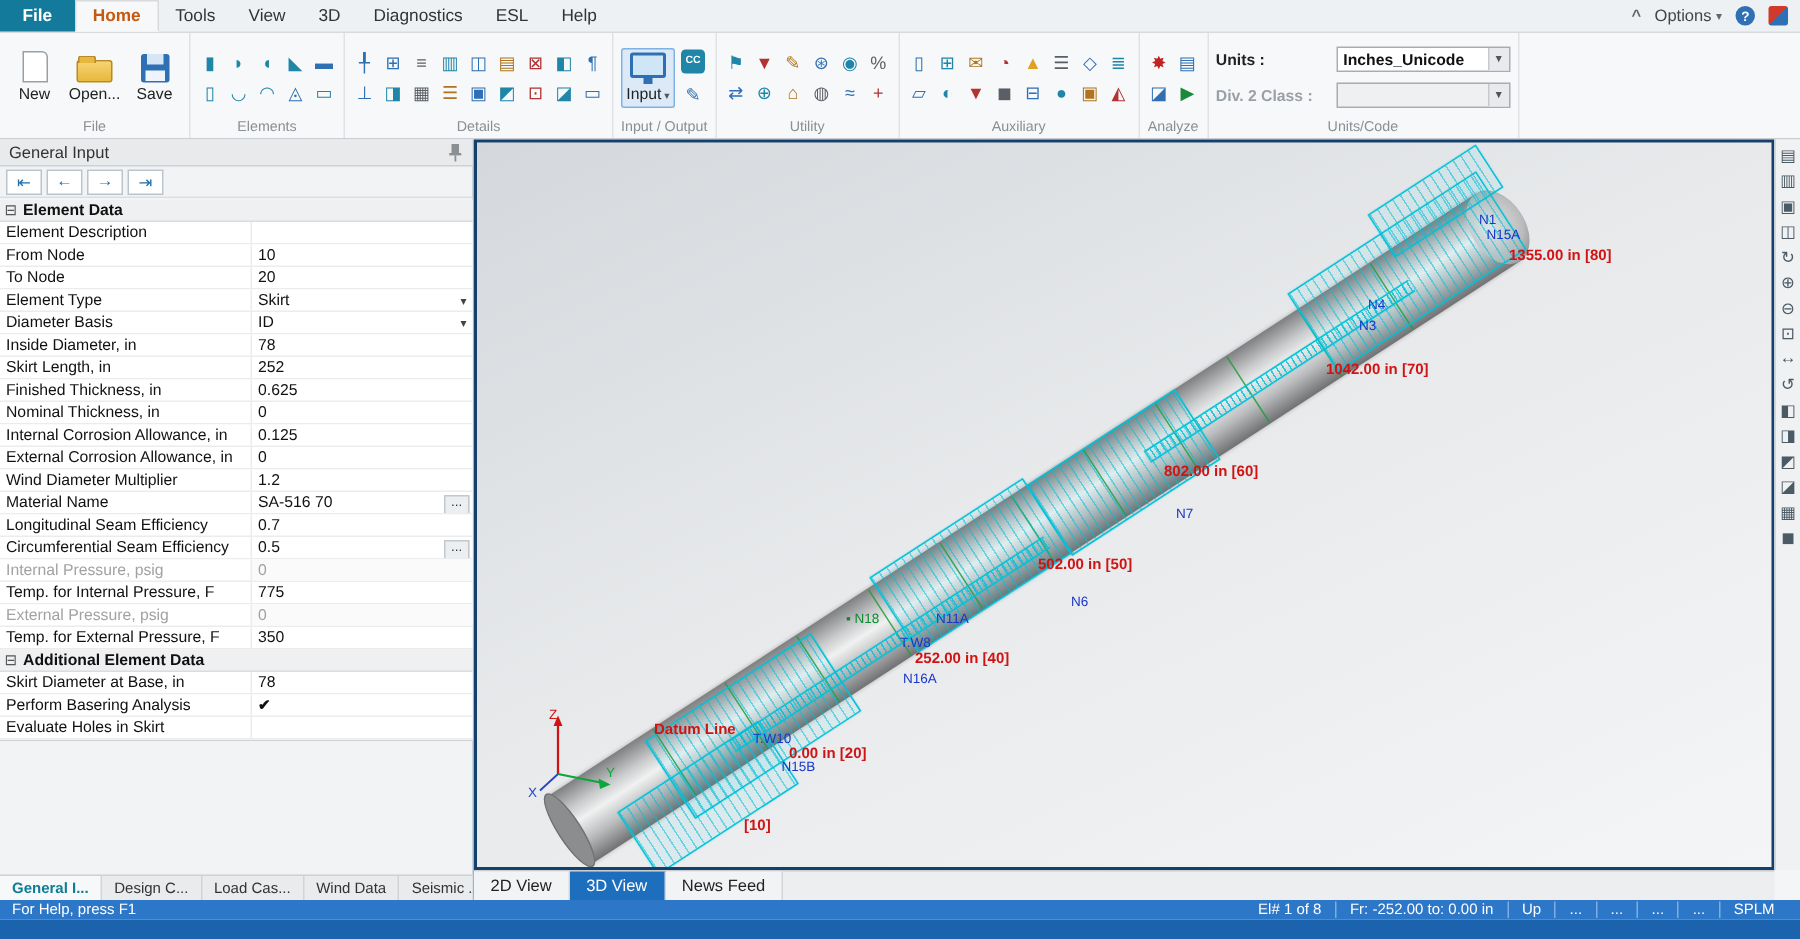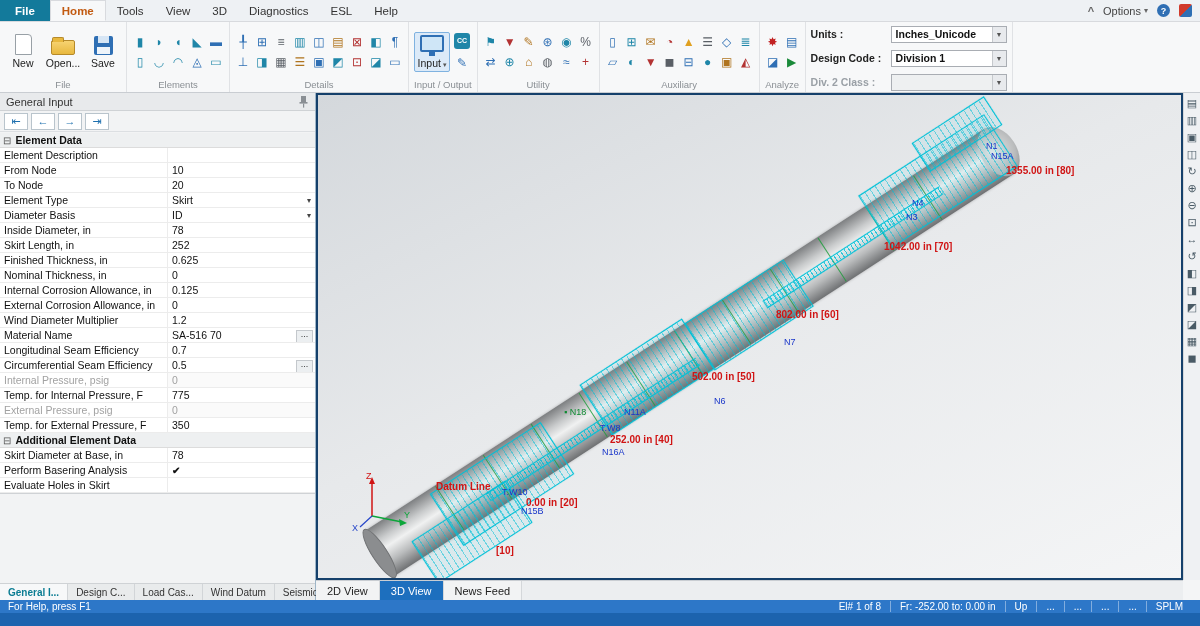--- a/index.html
+++ b/index.html
@@ -277,27 +277,20 @@
   <div class="rgroup">
     <div class="gbody" style="flex-direction:column; align-items:flex-start; justify-content:center;">
       <div class="urow">
         <span class="ulabel">Units :</span>
         <span class="ucombo">
             <span>Inches_Unicode</span>
             <span class="arr">▼</span>
           </span>
       </div>
       <div class="urow">
-        <span class="ulabel">Design Code :</span>
-        <span class="ucombo">
-            <span>Division 1</span>
-            <span class="arr">▼</span>
-          </span>
-      </div>
-      <div class="urow">
         <span class="ulabel" style="color:#9aa0a6">Div. 2 Class :</span>
         <span class="ucombo disabled">
             <span></span>
             <span class="arr">▼</span>
           </span>
       </div>
     </div>
     <div class="glabel">Units/Code</div>
   </div>
 </div>
@@ -412,21 +405,21 @@
       </div>
       <div class="grow">
         <div class="gl">Evaluate Holes in Skirt</div>
         <div class="gv"></div>
       </div>
     </div>
   <div id="panel-tabs">
       <div class="ptab active">General I...</div>
       <div class="ptab">Design C...</div>
       <div class="ptab">Load Cas...</div>
-      <div class="ptab">Wind Datum</div>
+      <div class="ptab">Wind Data</div>
       <div class="ptab">Seismic ...</div>
       <div class="ptab">Heading</div>
     </div>
 </div>
 
 <div id="viewport">
   <div id="vessel">
     <div class="vbase"></div>
     <div class="vhead"></div>
   <div class="ring" style="left: 85px;"></div>

